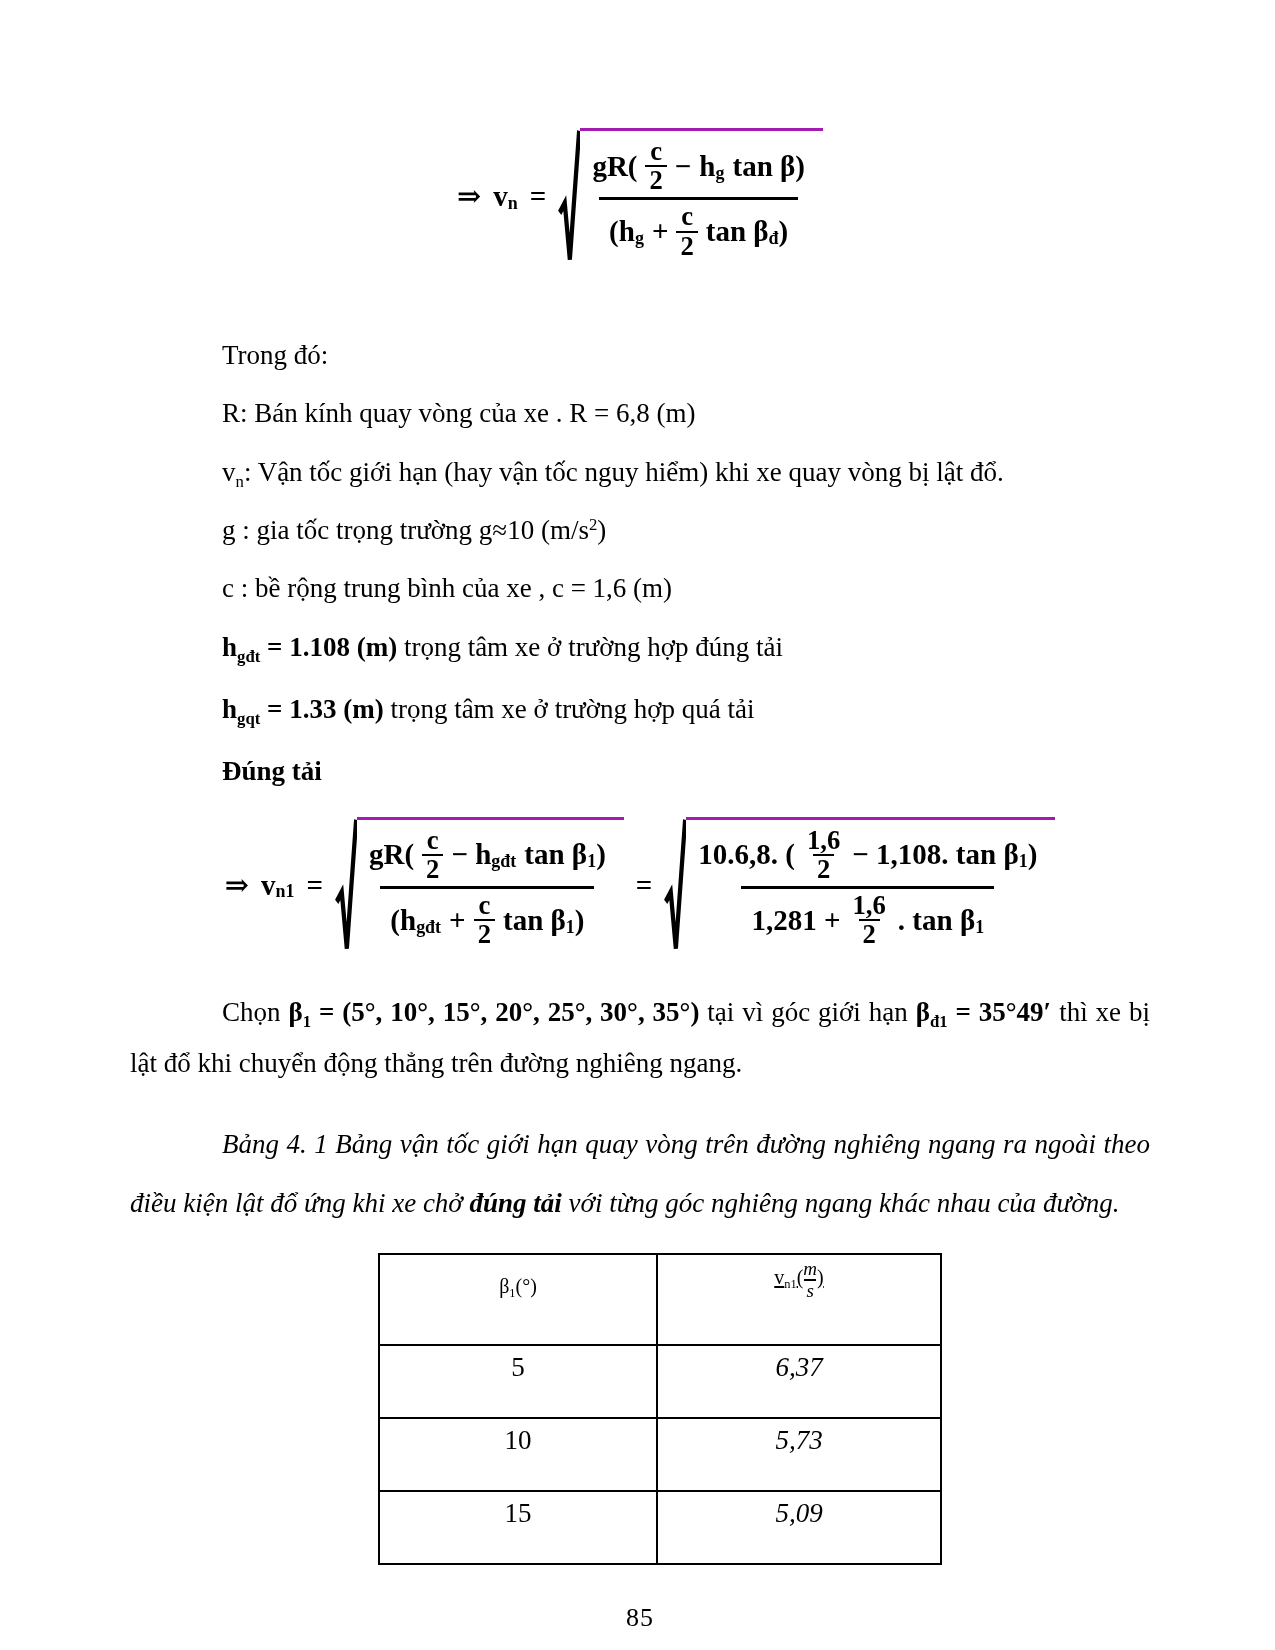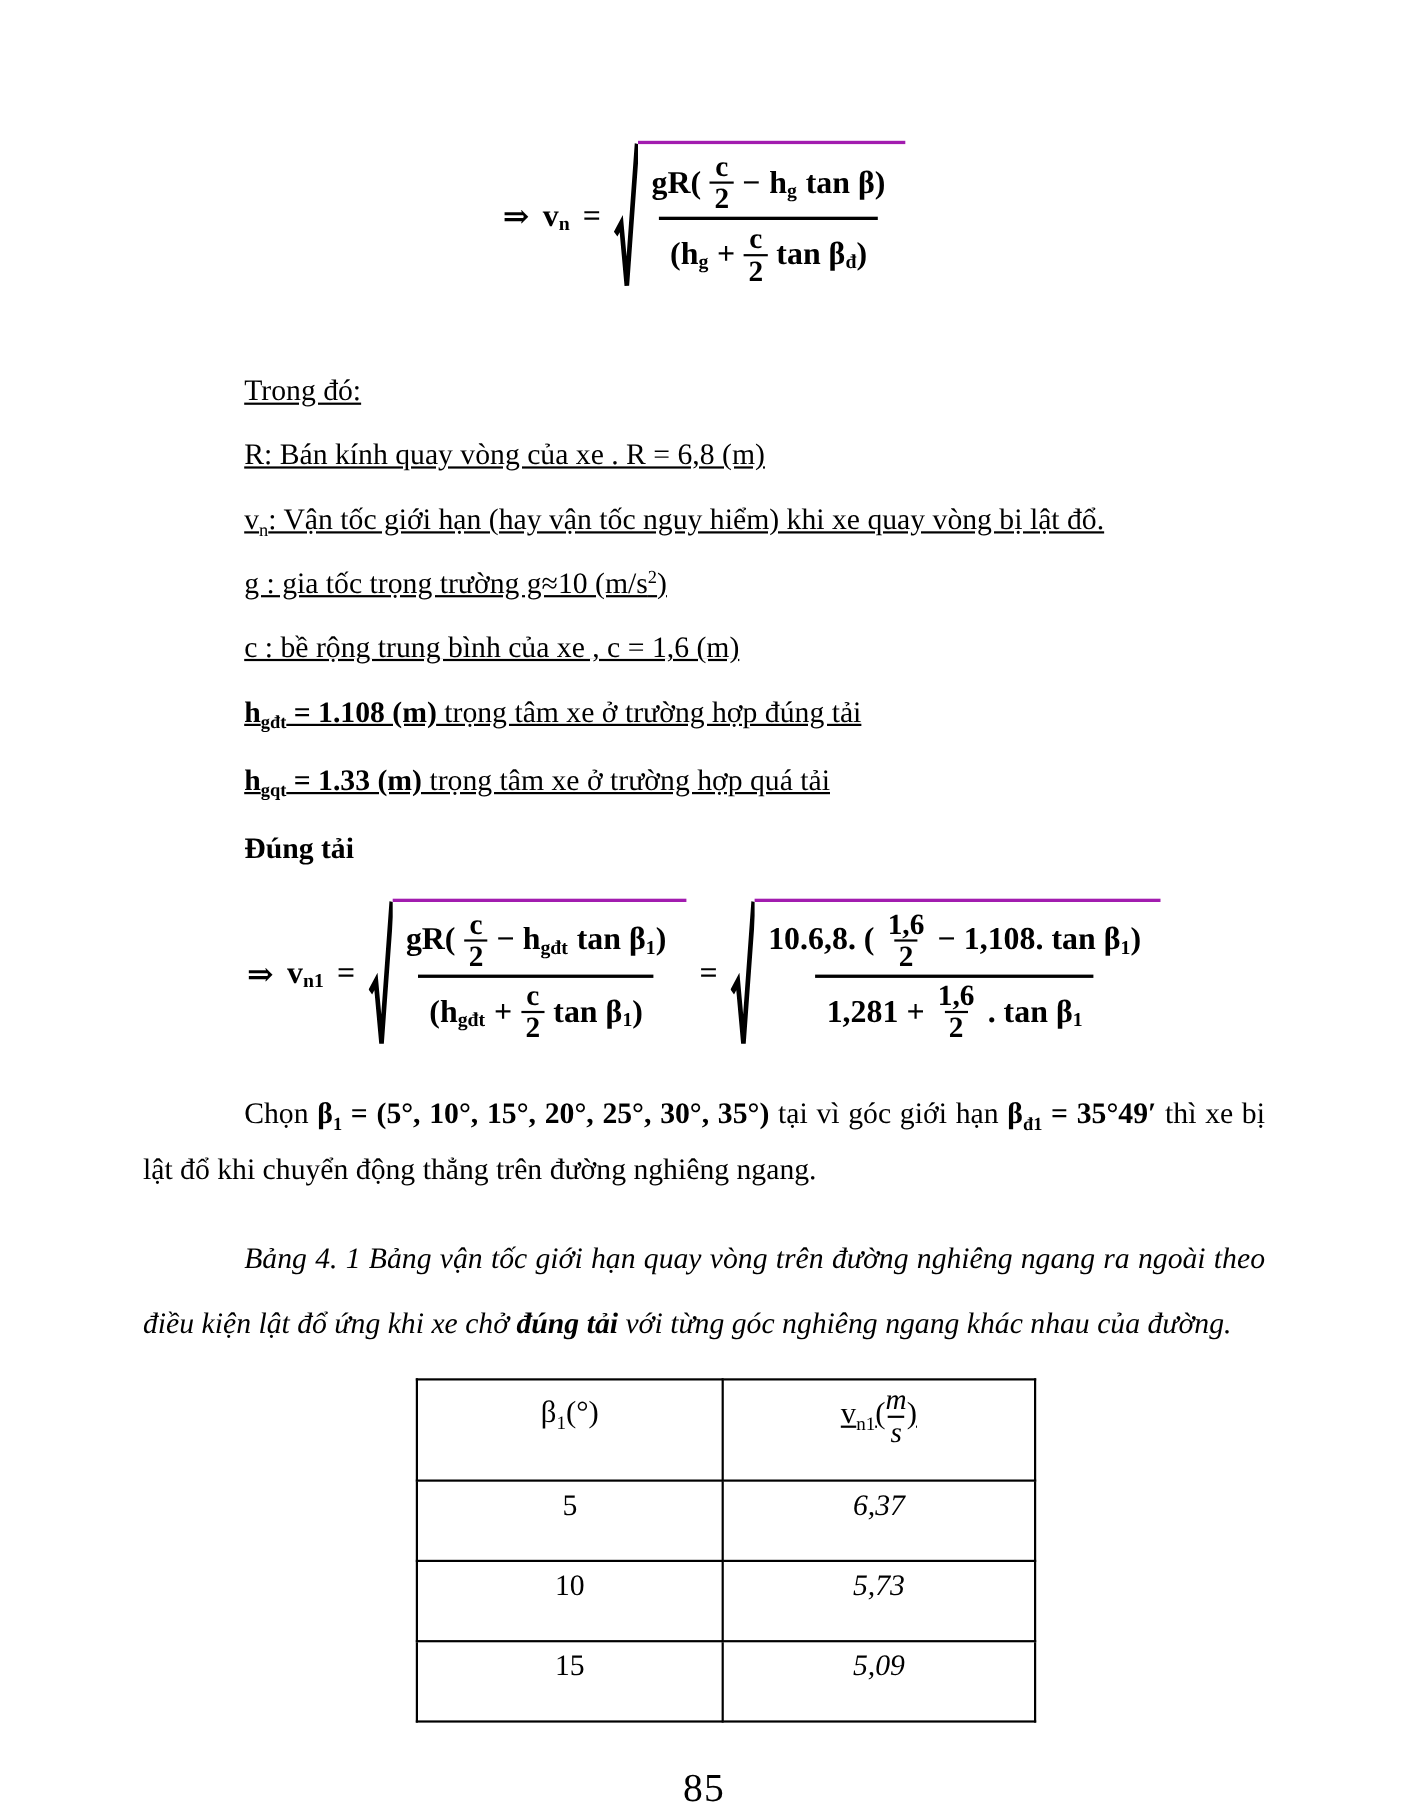--- a/index.html
+++ b/index.html
@@ -31,41 +31,41 @@
   .frac .ft { padding: 0 4px; }
   .frac .fb { border-top: 2px solid #000; padding: 0 4px; }
   .sqrt { display: inline-flex; align-items: stretch; }
   .radical { width: 22px; flex: none; align-self: stretch; }
   .sq-body { border-top: 3px solid #a21caf; display: flex; align-items: center; padding: 4px 8px 2px 2px; }
   sub { font-size: 0.62em; line-height: 0; vertical-align: -0.35em; }
   sup { font-size: 0.62em; line-height: 0; vertical-align: 0.55em; }
   .formula-line sub { vertical-align: baseline; position: relative; top: 0.35em; }
 
   
-  .def { margin: 0 0 26px 0; padding-left: 92px; line-height: 1.2; text-decoration: underline; }
+  .def { margin: 0 0 26px 0; padding-left: 92px; line-height: 1.2; }
   .def-tight { margin-bottom: 30px; }
   .imath { font-weight: 700; }
   .section-h { font-weight: 700; padding-left: 92px; margin: 4px 0 30px 0; }
   .para { text-indent: 92px; text-align: justify; line-height: 1.88; margin: 0 0 26px 0; }
   .caption { font-style: italic; text-indent: 92px; text-align: justify; line-height: 2.18; margin: 0; }
   .caption .cap-bold { font-weight: 700; }
 
   
   table.vtable { border-collapse: collapse; margin: 20px 0 0 248px; }
   table.vtable td { border: 2px solid #000; text-align: center; vertical-align: top; }
   td.h1 { width: 276px; padding: 14px 0 44px 0; }
   td.h2 { width: 282px; padding: 4px 0 10px 0; text-decoration: underline; }
   td.val-b { padding: 6px 0 34px 0; }
   td.val-v { padding: 6px 0 34px 0; font-style: italic; }
-  .hdr-math { font-size: 28px; }
+  .hdr-math { font-size: 20px; }
   .cell-frac { display: inline-flex; flex-direction: column; align-items: center; font-style: italic; line-height: 1.05; font-size: 0.95em; vertical-align: middle; }
   .cell-frac .fb { border-top: 2px solid #000; padding: 0 2px; }
   .beta-glyph { font-weight: 400; }
 
-  .pagenum { text-align: center; margin-top: 38px; font-size: 36px; letter-spacing: 1px; }
+  .pagenum { text-align: center; margin-top: 38px; font-size: 26px; letter-spacing: 1px; }
 </style>
 </head>
 <body>
 
 <div class="formula-line f1">
   <span class="tok">⇒</span>
   <span class="tok"><span>v</span><sub>n</sub></span>
   <span class="tok">=</span>
   <span class="sqrt">
     <svg class="radical" viewBox="0 0 26 100" preserveAspectRatio="none">

